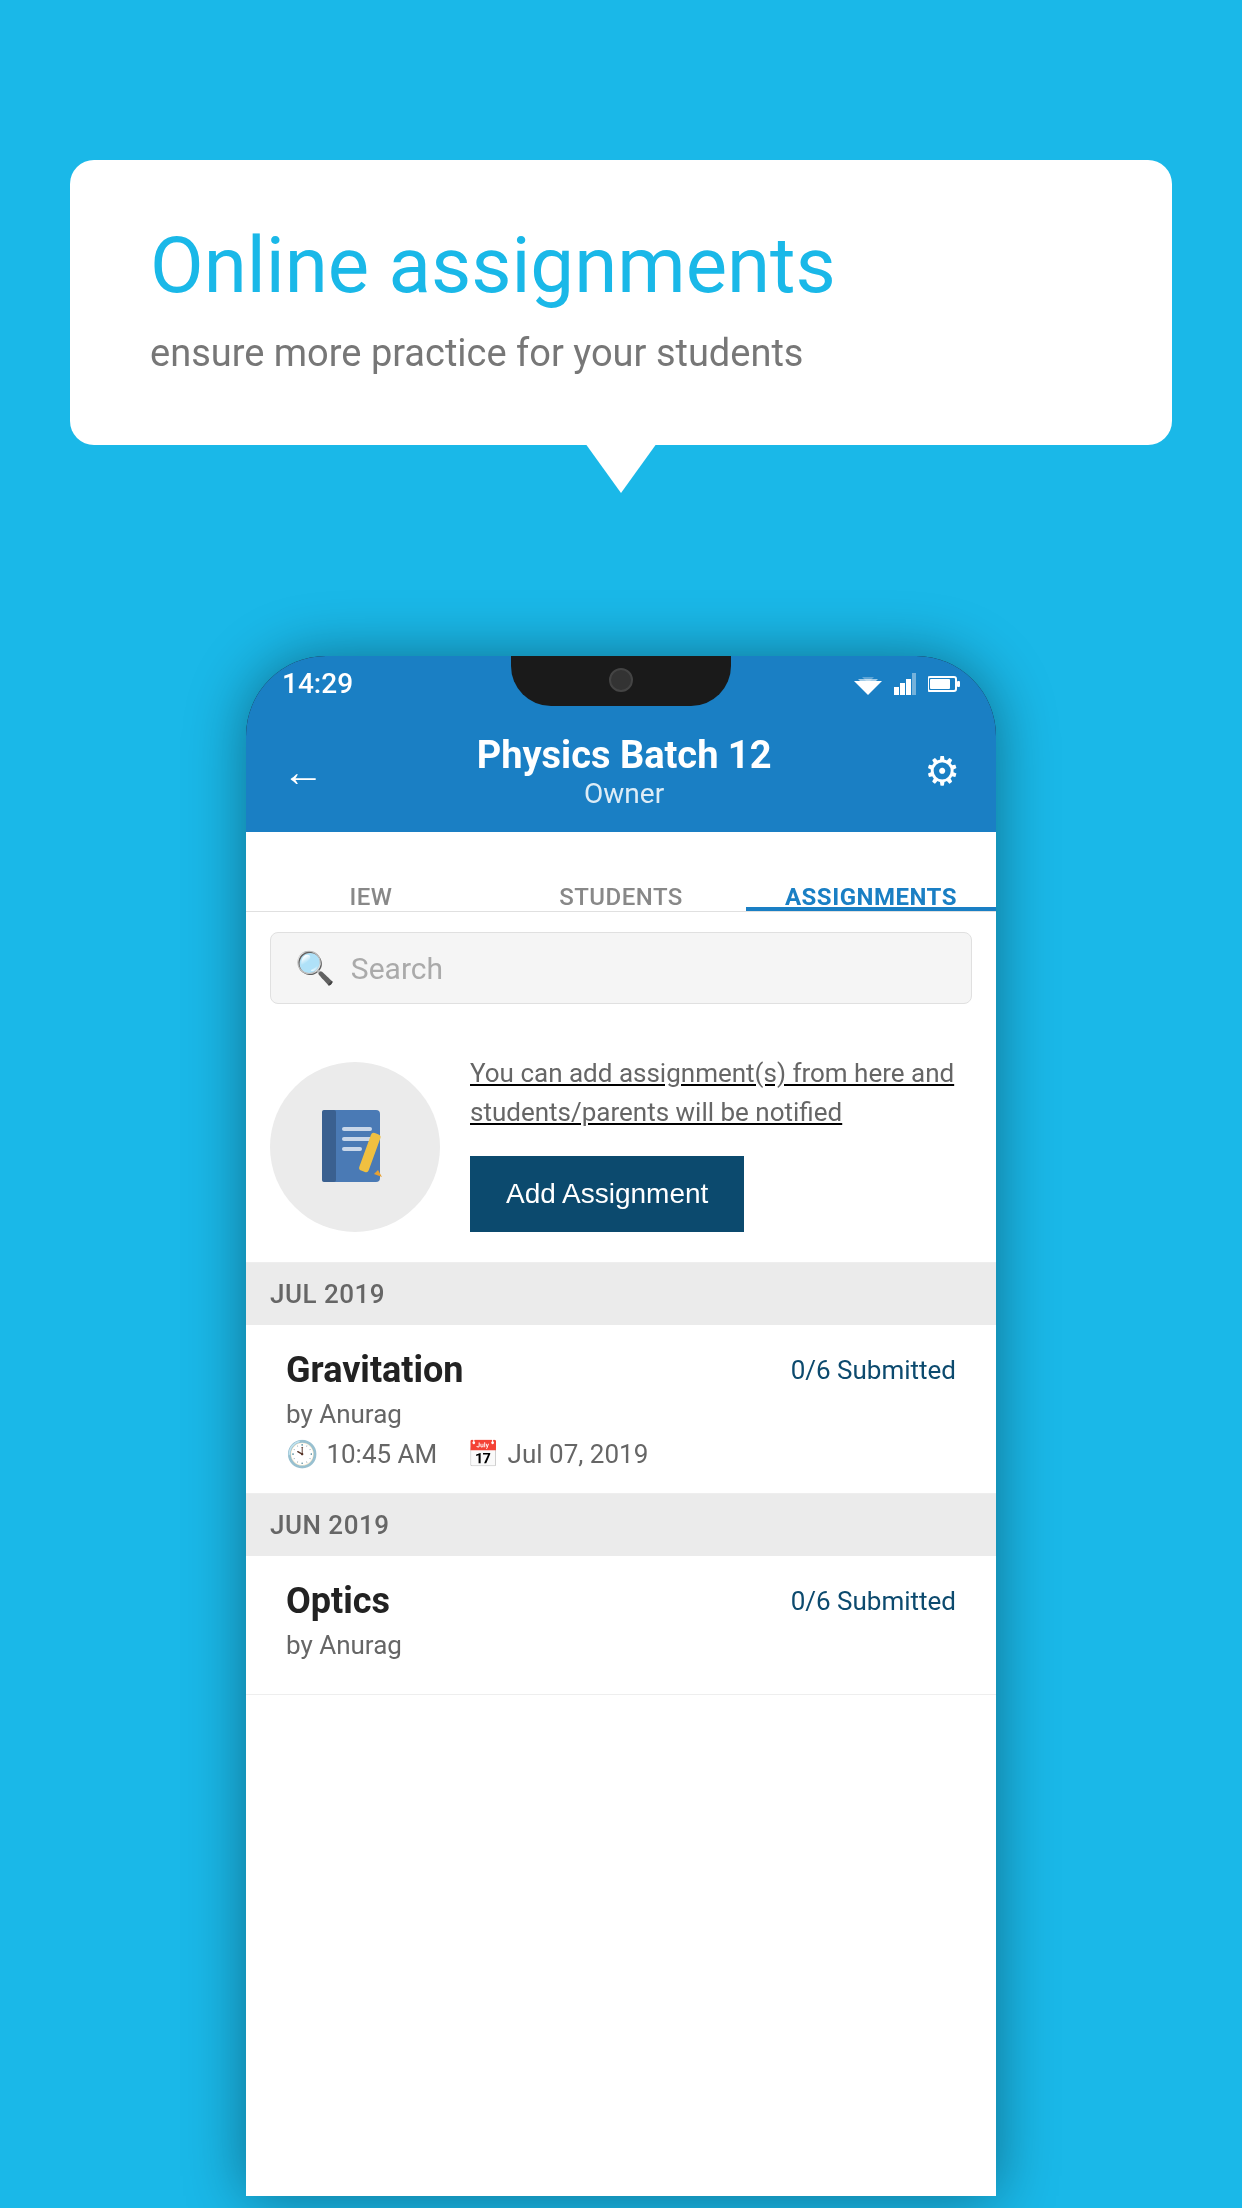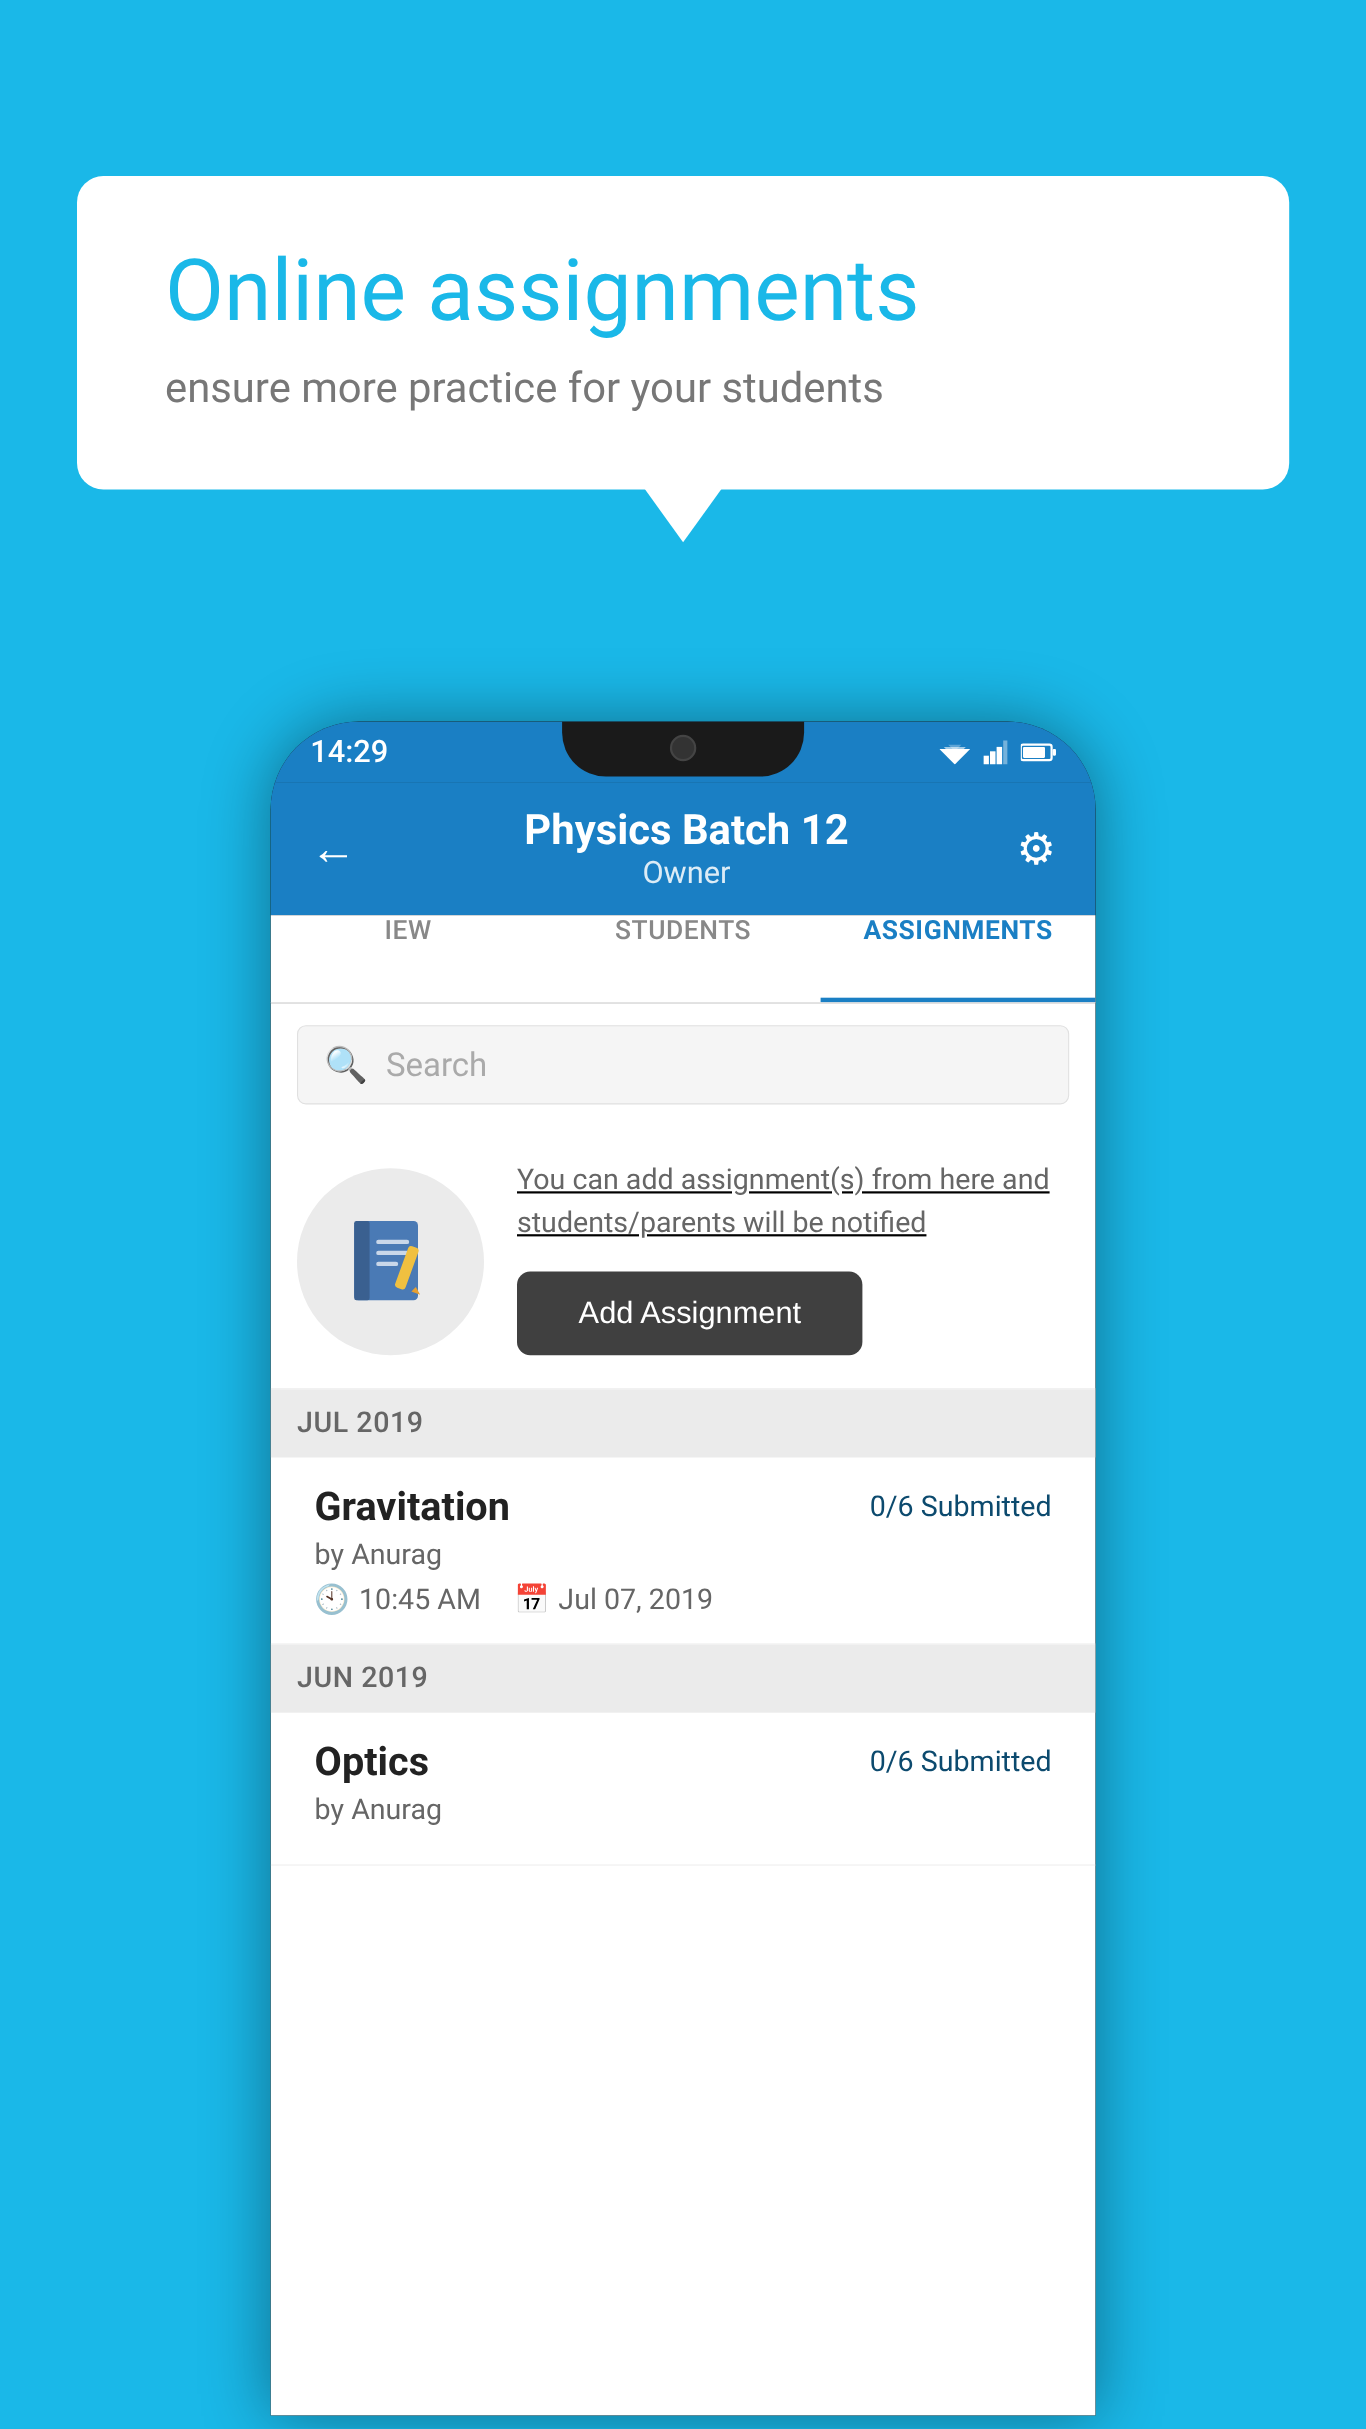--- a/index.html
+++ b/index.html
@@ -162,21 +162,21 @@
     .tab-bar {
       background: white;
       display: flex;
       border-bottom: 1px solid #e0e0e0;
       height: 80px;
     }
 
     .tab-item {
       flex: 1;
       display: flex;
-      align-items: flex-start;
+      align-items: flex-end;
       justify-content: center;
       font-size: 24px;
       color: #888;
       font-weight: 500;
       text-transform: uppercase;
       letter-spacing: 0.5px;
       cursor: pointer;
       position: relative;
     }
 
@@ -255,25 +255,25 @@
     }
 
     .empty-state-text {
       color: #666;
       font-size: 26px;
       line-height: 1.5;
       margin-bottom: 24px;
     }
 
     .add-assignment-btn {
-      background: #404040;
+      background: #0c4a6e;
       color: white;
       border: none;
-      border-radius: 12px;
-      padding: 22px 56px;
+      border-radius: 0;
+      padding: 22px 36px;
       font-size: 28px;
       font-weight: 500;
       cursor: pointer;
     }
 
     
     .section-header {
       background: #ebebeb;
       padding: 16px 24px;
       font-size: 26px;

